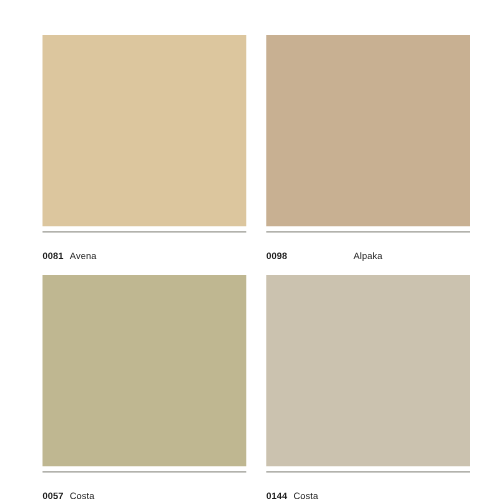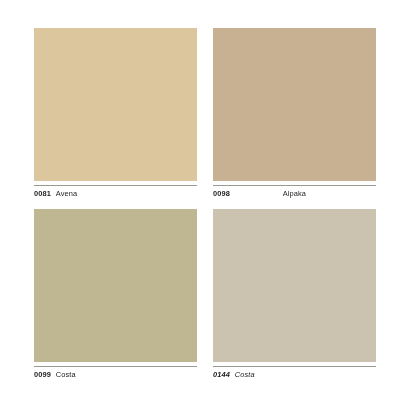--- a/index.html
+++ b/index.html
@@ -41,21 +41,21 @@
   }
   .swatch-rule {
     width: 100%;
     height: 1px;
     background: #9a9a93;
     margin-top: 4px;
   }
   .swatch-label {
     display: flex;
     align-items: baseline;
-    margin-top: 3px;
+    margin-top: 14px;
     white-space: nowrap;
     font-size: 7.4px;
     line-height: 9px;
     color: #1c1c1c;
   }
   .swatch-code {
     font-weight: bold;
     letter-spacing: 0.1px;
   }
   .swatch-name {
@@ -85,28 +85,28 @@
       <div class="swatch-label" style="color: rgb(28, 28, 28); gap: 48px;">
         <span class="swatch-code">0098</span>
         <span class="swatch-name">Alpaka</span>
       </div>
     </div>
 
     <div class="swatch-cell">
       <div class="swatch-chip" style="background: rgb(191, 183, 145);"></div>
       <div class="swatch-rule" style="background: rgb(154, 154, 147);"></div>
       <div class="swatch-label" style="color: rgb(28, 28, 28);">
-        <span class="swatch-code">0099</span>
+        <span class="swatch-code">0057</span>
         <span class="swatch-name">Costa</span>
       </div>
     </div>
 
     <div class="swatch-cell">
       <div class="swatch-chip" style="background: rgb(203, 194, 175);"></div>
       <div class="swatch-rule" style="background: rgb(154, 154, 147);"></div>
-      <div class="swatch-label" style="color: rgb(28, 28, 28); font-style: italic;">
+      <div class="swatch-label" style="color: rgb(28, 28, 28);">
         <span class="swatch-code">0144</span>
         <span class="swatch-name">Costa</span>
       </div>
     </div>
 
   </div>
 </div>
 
 </body></html>

